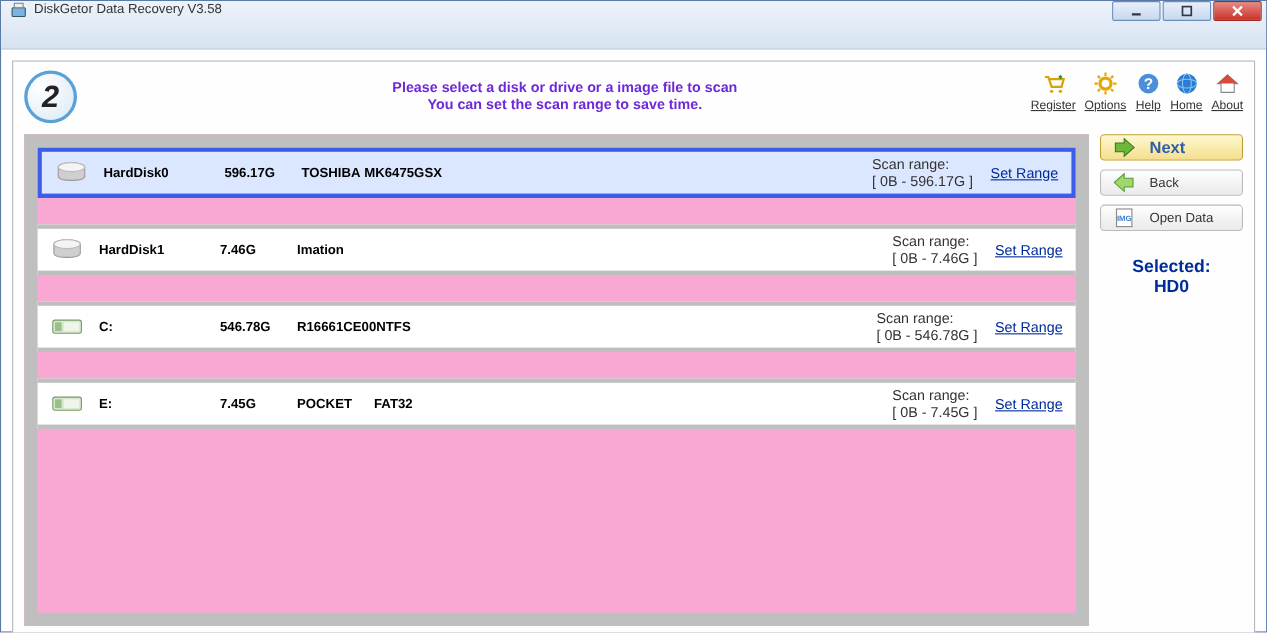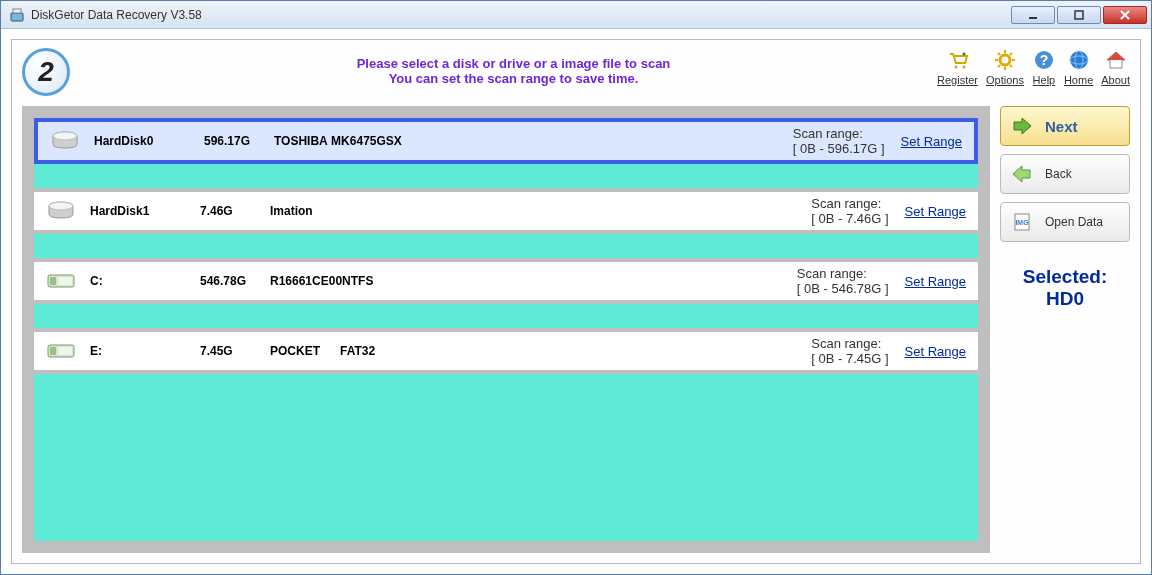--- a/index.html
+++ b/index.html
@@ -1,20 +1,20 @@
 <!DOCTYPE html>
 <html><head>
 <meta charset="utf-8">
 <style>
 * { box-sizing: border-box; margin: 0; padding: 0; font-family: Tahoma, Verdana, sans-serif; }
 body { background: #d9d9d9; width: 1152px; height: 575px; overflow: hidden; }
 
 
 .window { width: 1152px; height: 575px; background: #fff; border: 1px solid #5a7aa8; }
-.titlebar { height: 28px; background: linear-gradient(#eef3fa, #d7e3f2); display: flex; align-items: center; padding: 0 4px 0 8px; border-bottom: 1px solid #b0c4de; }
+.titlebar { height: 44px; background: linear-gradient(#eef3fa, #d7e3f2); display: flex; align-items: flex-start; padding: 0 4px 0 8px; border-bottom: 1px solid #b0c4de; }
 .titlebar-icon { width: 16px; height: 16px; margin-right: 6px; display: flex; align-items: center; justify-content: center; }
 .titlebar-title { font-size: 12px; color: #333; flex: 1; }
 .win-buttons { display: flex; gap: 2px; }
 .win-btn { width: 44px; height: 18px; border: 1px solid #6b8db8; border-radius: 2px; display: flex; align-items: center; justify-content: center; cursor: pointer; }
 .win-btn.min, .win-btn.max { background: linear-gradient(#e8f0fb, #c7d8ef); }
 .win-btn.close { background: linear-gradient(#e98b85, #c73228); border-color: #a12a22; }
 .win-btn svg { display: block; }
 
 
 .app-frame { padding: 10px; height: calc(100% - 28px); }
@@ -25,40 +25,40 @@
 .step-badge { width: 48px; height: 48px; border-radius: 50%; border: 3px solid #5aa1d8; display: flex; align-items: center; justify-content: center; font-size: 28px; font-weight: bold; font-style: italic; color: #222; background: radial-gradient(circle at 30% 30%, #fff, #dbe9f5); margin-right: 20px; }
 .header-text { flex: 1; text-align: center; color: #6d28d9; font-weight: bold; font-size: 13px; padding-top: 8px; }
 .toolbar { display: flex; gap: 8px; }
 .tool-item { display: flex; flex-direction: column; align-items: center; font-size: 11px; text-decoration: underline; color: #333; cursor: pointer; gap: 2px; }
 .tool-icon { width: 24px; height: 24px; display: flex; align-items: center; justify-content: center; }
 
 
 .main { flex: 1; display: flex; gap: 10px; padding: 6px 10px 10px 10px; overflow: hidden; }
 
 
-.disk-panel { flex: 1; border: 12px solid #bfbfbf; background: #5eead4; overflow-y: auto; }
+.disk-panel { flex: 1; border: 12px solid #bfbfbf; background: #f9a8d4; overflow-y: auto; }
 .disk-row { display: flex; align-items: center; height: 46px; background: #fff; border: 4px solid #bfbfbf; border-left: none; border-right: none; padding: 0 12px; font-size: 12px; cursor: pointer; }
 .disk-row.selected { border: 4px solid #3b5de8; background: #dbe7ff; }
 .disk-row + .disk-row { margin-top: 24px; }
 .disk-icon { width: 30px; height: 20px; margin-right: 14px; display: flex; align-items: center; justify-content: center; }
 .disk-name { width: 110px; font-weight: bold; }
 .disk-size { width: 70px; font-weight: bold; }
 .disk-model { flex: 1; font-weight: bold; }
 .disk-range { text-align: left; font-size: 13px; color: #333; }
 .disk-range-label { display: block; }
 .disk-range-val { display: block; }
 .set-range { color: #002b9b; text-decoration: underline; margin-left: 16px; font-size: 13px; cursor: pointer; }
 
 
 .sidebar { width: 130px; display: flex; flex-direction: column; gap: 8px; }
-.side-btn { height: 40px; border: 1px solid #c0a030; border-radius: 4px; display: flex; align-items: center; padding: 0 10px; cursor: pointer; font-size: 12px; gap: 12px; }
+.side-btn { height: 24px; border: 1px solid #c0a030; border-radius: 4px; display: flex; align-items: center; padding: 0 10px; cursor: pointer; font-size: 12px; gap: 12px; }
 .side-btn.next { background: linear-gradient(#fff8d0, #f5df8e); color: #2f5da8; font-weight: bold; font-size: 15px; }
 .side-btn.normal { background: linear-gradient(#fefefe, #eaeaea); border-color: #bbb; color: #333; }
 .side-btn .arrow { width: 22px; height: 22px; display: flex; align-items: center; justify-content: center; }
-.selected-label { text-align: center; color: #002b9b; font-weight: bold; font-size: 19px; margin-top: 16px; }
+.selected-label { text-align: center; color: #002b9b; font-weight: bold; font-size: 16px; margin-top: 16px; }
 </style>
 </head>
 <body>
 
 <div class="window">
   <div class="titlebar">
     <span class="titlebar-icon">
       <svg width="16" height="16">
           <rect x="2" y="6" width="12" height="8" rx="1" fill="#7ab4e0" stroke="#356"></rect>
           <rect x="4" y="2" width="8" height="4" fill="#eee" stroke="#888"></rect>

